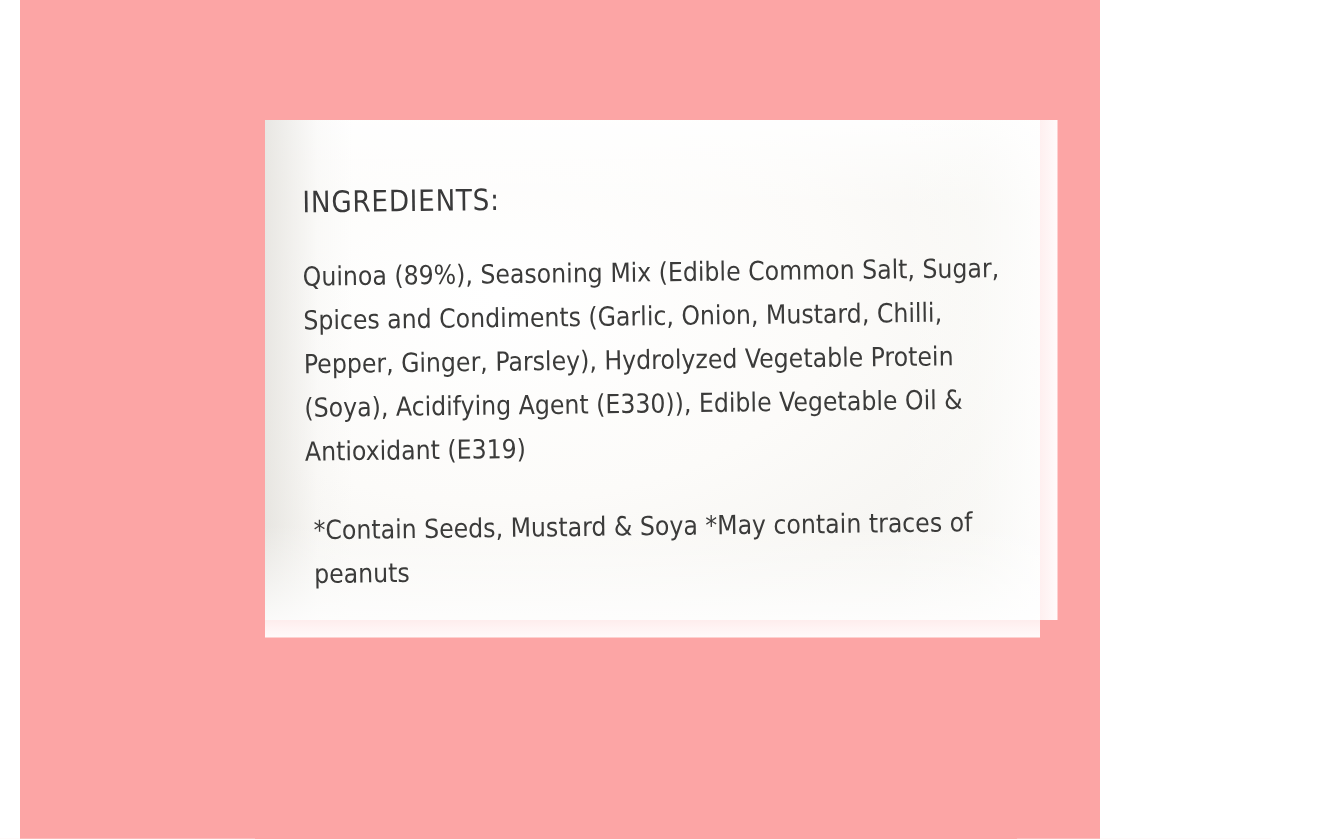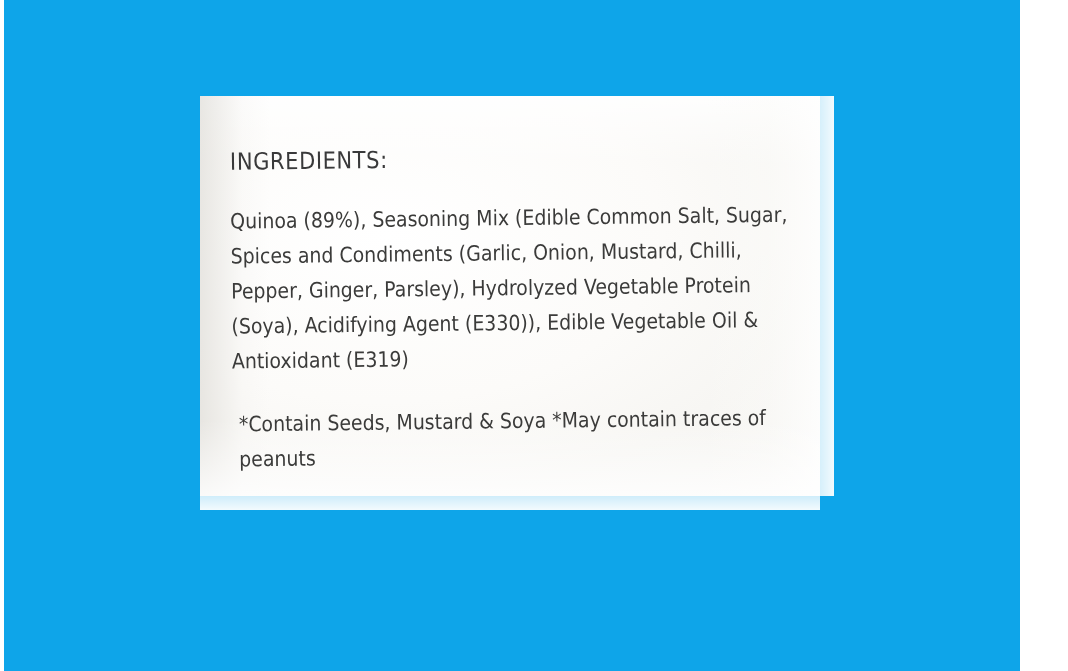--- a/index.html
+++ b/index.html
@@ -9,25 +9,25 @@
   }
   body {
     width: 1068px;
     height: 671px;
     overflow: hidden;
     font-family: "DejaVu Sans", sans-serif;
   }
 
   #photo {
     position: absolute;
-    left: 4px;
+    left: 16px;
     top: 0;
-    width: 1016px;
+    width: 864px;
     height: 671px;
-    background: #0ea5e9;
+    background: #fca5a5;
   }
 
   
   .label-panel {
     position: absolute;
     left: 196px;
     top: 96px;
     width: 620px;
     height: 400px;
     background:

